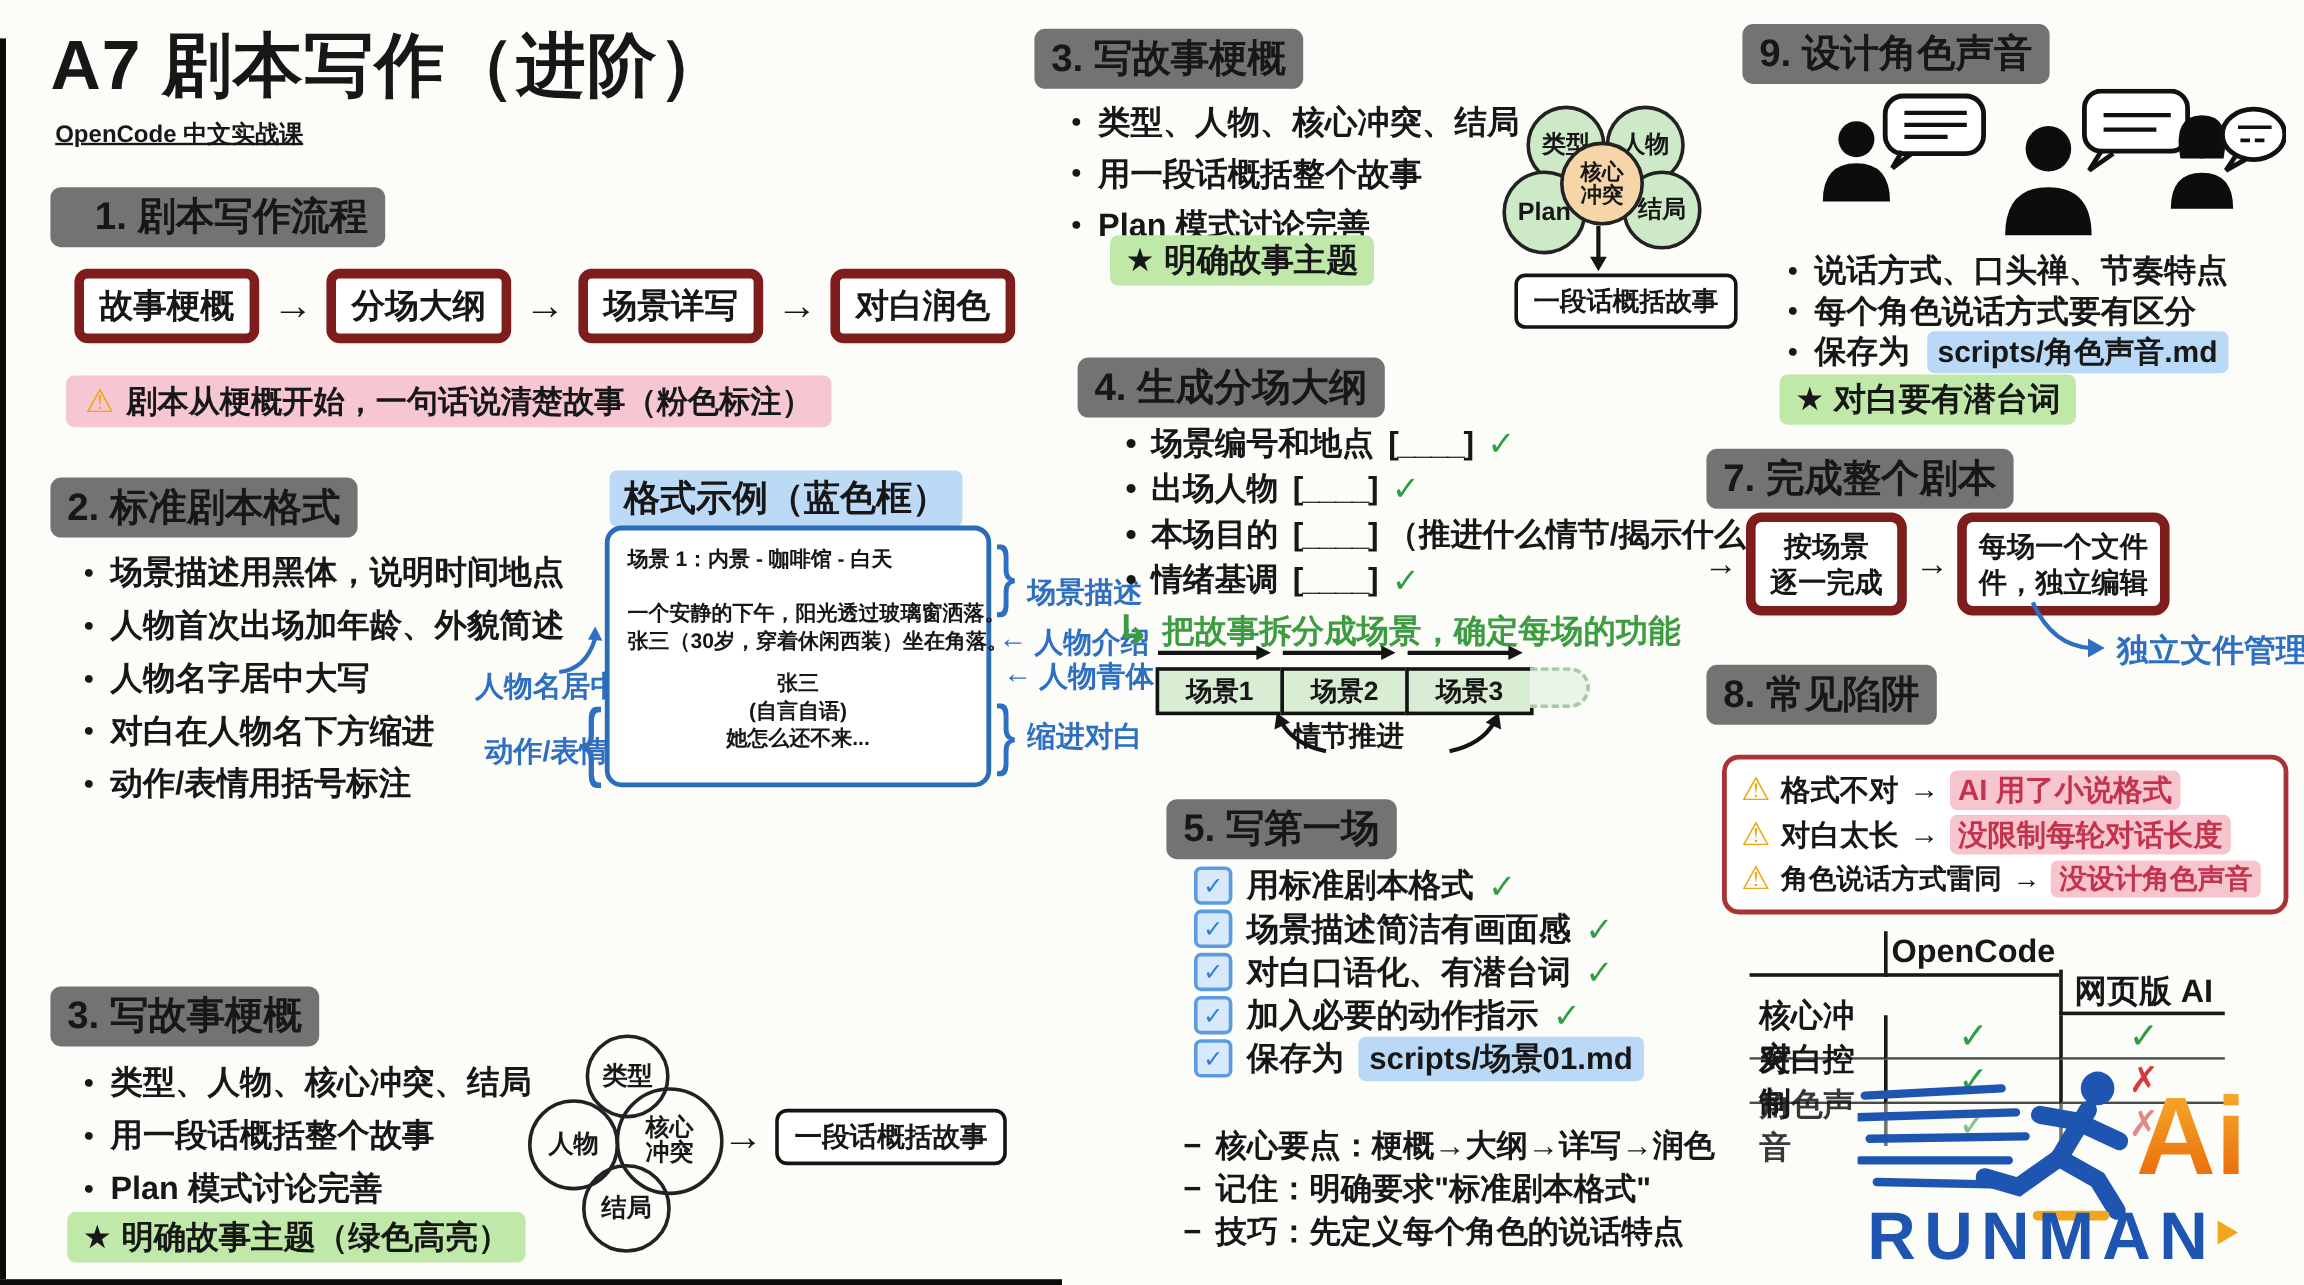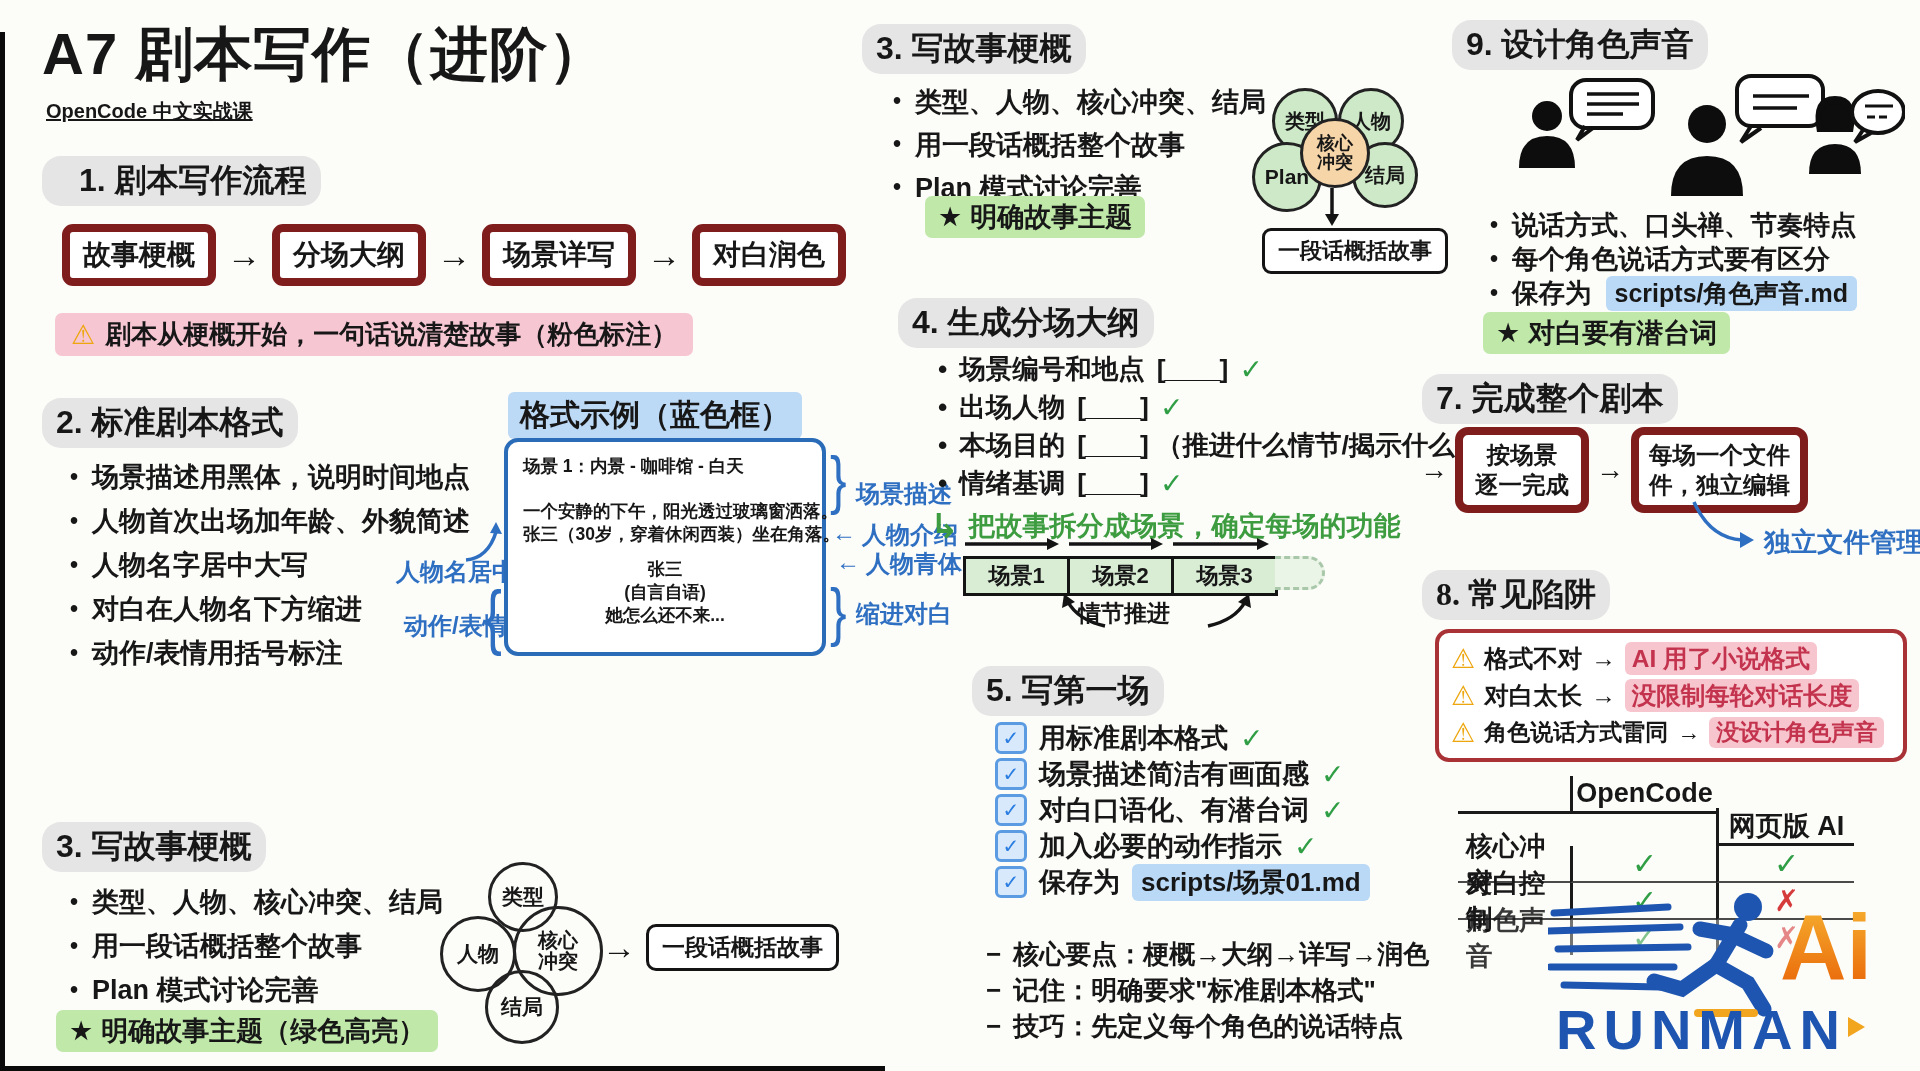--- a/index.html
+++ b/index.html
@@ -1,20 +1,20 @@
 <!DOCTYPE html>
 <html><head>
 <meta charset="utf-8">
 <style>
   html,body{margin:0;padding:0;background:#e9e9e6;}
   .canvas{position:relative;width:1920px;height:1071px;background:#fcfcf9;overflow:hidden;
           font-family:"Liberation Sans","DejaVu Sans",sans-serif;color:#171717;}
   .abs{position:absolute;}
   .nw{white-space:nowrap;}
-  .yellow-badge{display:inline-block;background:#e5e5e5;border-radius:19px;padding:3px 14px;font-weight:900;}
+  .yellow-badge{display:inline-block;background:#737373;border-radius:9px;padding:3px 14px;font-weight:900;}
   .sec-h{font-size:32px;font-weight:900;}
   .badge-blue{background:#b9d9f6;border-radius:6px;padding:1px 9px;font-weight:800;}
   .badge-green{display:inline-flex;align-items:center;gap:8px;background:#bfe8a9;border-radius:7px;padding:3px 13px;font-weight:900;font-size:27px;}
   .badge-pink{background:#f7c5cd;color:#c3334d;border-radius:6px;padding:0 7px;font-weight:900;}
   .li{display:flex;align-items:center;gap:14px;font-size:27px;font-weight:700;height:44px;white-space:nowrap;}
   .li .bu{font-size:23px;}
   .fbox{background:#fff;border:8px solid #7f1d1d;border-radius:11px;padding:4px 13px;font-size:28px;font-weight:900;white-space:nowrap;}
   .farrow{font-size:34px;font-weight:900;}
   .warnbar{display:inline-flex;align-items:center;gap:10px;background:#f6c6d3;border-radius:7px;padding:4px 16px;font-size:26px;font-weight:800;}
   .wglyph{color:#eda60e;font-size:27px;font-weight:900;}
@@ -365,21 +365,21 @@
       <div>每场一个文件</div>
       <div>件，独立编辑</div>
     </div>
   </div>
   <svg class="abs" style="left:1688px;top:498px;" width="72" height="50" viewBox="0 0 72 50">
     <path d="M6 4 Q22 40 54 42" fill="none" stroke="#2e6fc2" stroke-width="3.5"></path>
     <polygon points="66,42 52,34 52,50" fill="#2e6fc2"></polygon>
   </svg>
   <div class="abs nw" style="left:1764px;top:524px;color:#2e6fc2;font-size:26.5px;font-weight:900;">独立文件管理</div>
 
-  <div class="abs yellow-badge sec-h" style="left:1422px;top:570px;font-family:Liberation Serif, serif;">8. 常见陷阱</div>
+  <div class="abs yellow-badge sec-h" style="left:1422px;top:554px;">8. 常见陷阱</div>
   <div class="abs" style="left:1435px;top:629px;width:472px;box-sizing:border-box;border:4.5px solid #a93236;border-radius:14px;background:#fff;padding:7px 12px;">
     <div class="trap-row">
       <span class="wglyph">⚠</span>
       <span>格式不对</span>
       <span>→</span>
       <span class="badge-pink">AI 用了小说格式</span>
     </div>
     <div class="trap-row">
       <span class="wglyph">⚠</span>
       <span>对白太长</span>

